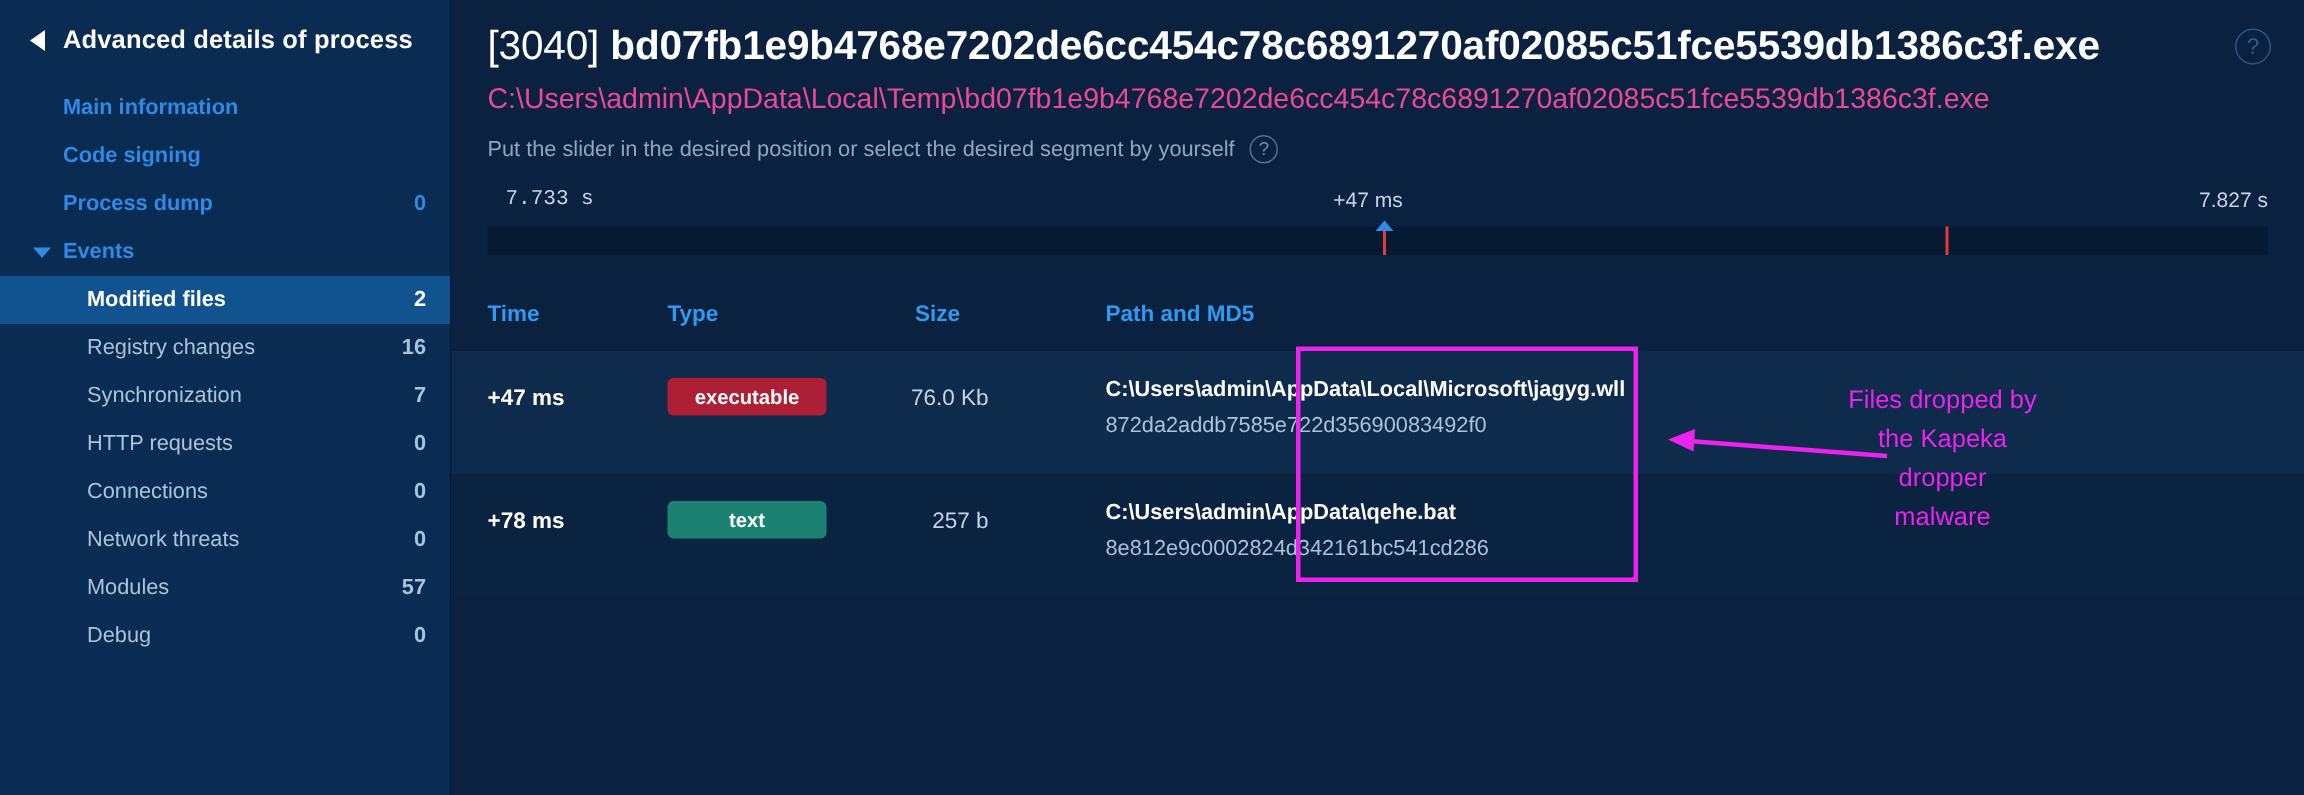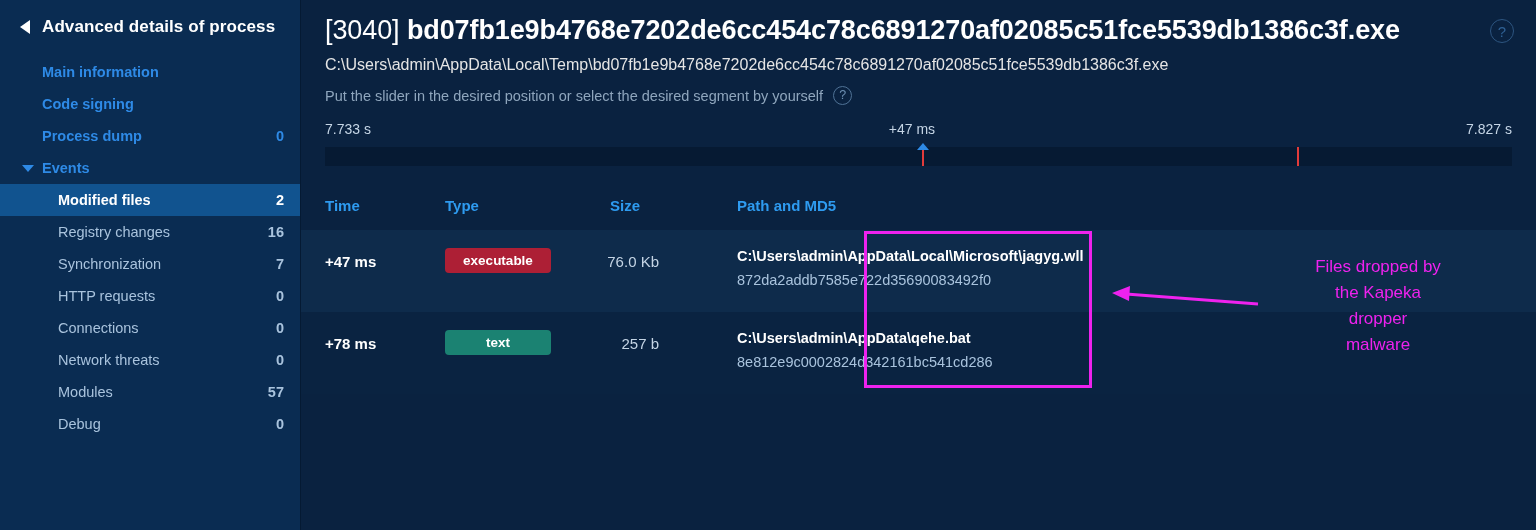--- a/index.html
+++ b/index.html
@@ -134,22 +134,22 @@
     font-weight: bold;
     color: #ffffff;
     padding-top: 15px;
     white-space: nowrap;
     letter-spacing: -0.1px;
   }
   .m-title .pid {
     font-weight: normal;
   }
   .m-path {
-    font-size: 16px;
-    color: #e5e5e5;
+    font-size: 19px;
+    color: #ec4899;
     padding-top: 10px;
     white-space: nowrap;
     cursor: pointer;
   }
   .m-hint {
     display: flex;
     align-items: center;
     gap: 10px;
     padding-top: 12px;
     font-size: 14.5px;
@@ -189,21 +189,21 @@
   .tl-wrap {
     margin: 16px 24px 0 24px;
     position: relative;
   }
   .tl-labels {
     position: relative;
     height: 20px;
     font-size: 14px;
     color: #c6d6e6;
   }
-  .tl-labels .t-left { position: absolute; left: 0; top: 0; }
+  .tl-labels .t-left { position: absolute; left: 12px; top: 0; font-family: Liberation Mono, monospace; }
   .tl-labels .t-mid  { position: absolute; left: 47.5%; top: 0; }
   .tl-labels .t-right{ position: absolute; right: 0; top: 0; }
   .tl-bar {
     margin-top: 6px;
     height: 19px;
     background: #061a33;
     position: relative;
     cursor: pointer;
   }
   .tl-tick {
@@ -306,21 +306,21 @@
   #anno-arrow {
     position: absolute;
     left: 1108px;
     top: 283px;
     width: 156px;
     height: 24px;
     pointer-events: none;
   }
   #anno-text {
     position: absolute;
-    left: 1283px;
+    left: 1200px;
     top: 254px;
     width: 190px;
     text-align: center;
     color: #ee22ee;
     font-size: 17px;
     line-height: 26px;
     pointer-events: none;
   }
 </style>
 </head>

